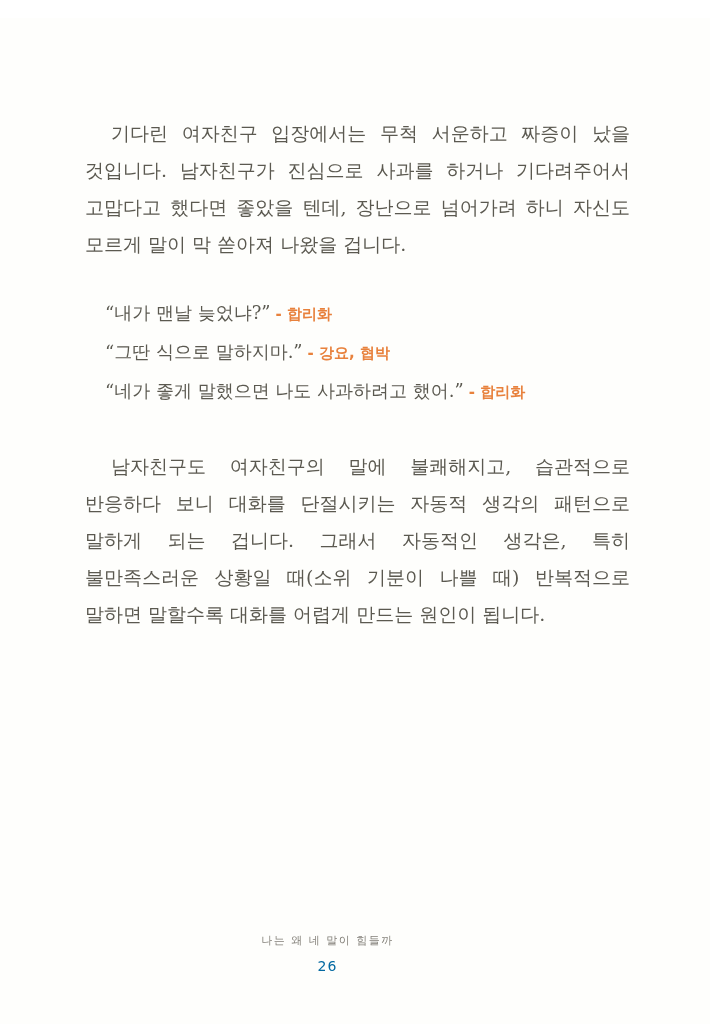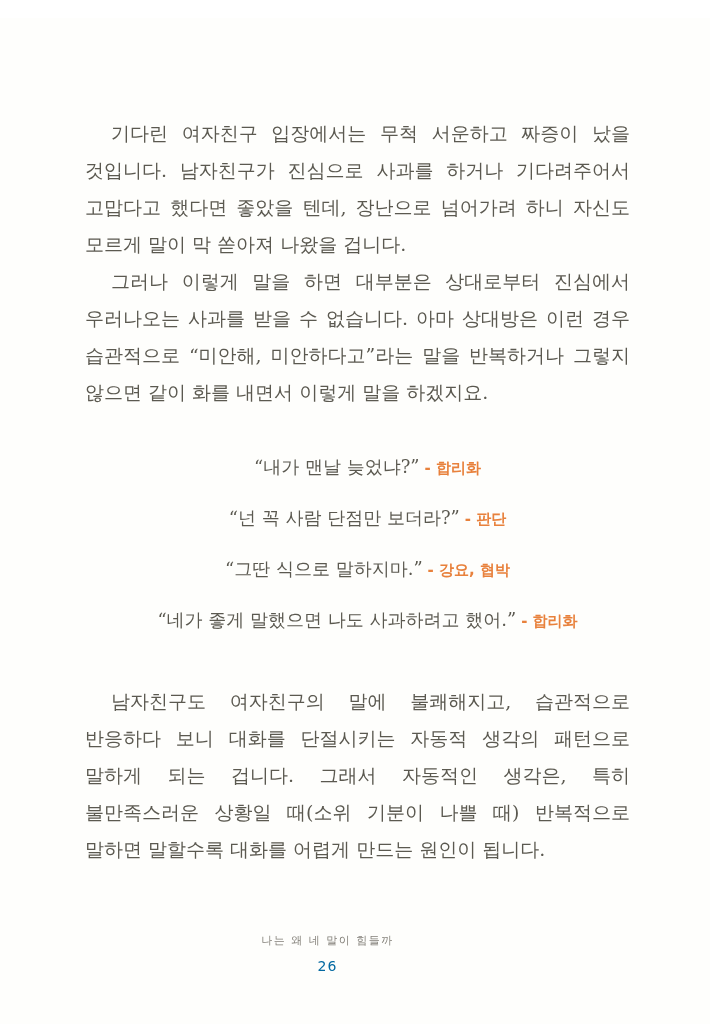--- a/index.html
+++ b/index.html
@@ -27,24 +27,23 @@
     text-align: justify;
     text-indent: 26px;
     word-break: keep-all;
     overflow-wrap: break-word;
   }
   .quote-block {
     margin: 31px 0 37px 20px;
   }
   .quote-line {
     font-size: 18px;
-    line-height: 50px;
+    line-height: 37px;
     color: #5b5950;
     white-space: nowrap;
-    text-align: center;
   }
   .quote-text {
     color: #5b5950;
   }
   .quote-label {
     font-family: "DejaVu Sans", "Liberation Sans", sans-serif;
     font-weight: bold;
     font-size: 15px;
     color: #e8813c;
     margin-left: 5px;
@@ -71,28 +70,24 @@
   }
 </style>
 </head>
 <body>
 
 <div class="page">
   <div class="content">
 
     <p class="para">기다린 여자친구 입장에서는 무척 서운하고 짜증이 났을 것입니다. 남자친구가 진심으로 사과를 하거나 기다려주어서 고맙다고 했다면 좋았을 텐데, 장난으로 넘어가려 하니 자신도 모르게 말이 막 쏟아져 나왔을 겁니다.</p>
 
-    <p class="para">그러나 이렇게 말을 하면 대부분은 상대로부터 진심에서 우러나오는 사과를 받을 수 없습니다. 아마 상대방은 이런 경우 습관적으로 “미안해, 미안하다고”라는 말을 반복하거나 그렇지 않으면 같이 화를 내면서 이렇게 말을 하겠지요.</p>
 
     <div class="quote-block">
       <div class="quote-line">
         <span class="quote-text">“내가 맨날 늦었냐?”</span><span class="quote-label">- 합리화</span>
-      </div>
-      <div class="quote-line">
-        <span class="quote-text">“넌 꼭 사람 단점만 보더라?”</span><span class="quote-label">- 판단</span>
       </div>
       <div class="quote-line">
         <span class="quote-text">“그딴 식으로 말하지마.”</span><span class="quote-label">- 강요, 협박</span>
       </div>
       <div class="quote-line">
         <span class="quote-text">“네가 좋게 말했으면 나도 사과하려고 했어.”</span><span class="quote-label">- 합리화</span>
       </div>
     </div>
 
     <p class="para">남자친구도 여자친구의 말에 불쾌해지고, 습관적으로 반응하다 보니 대화를 단절시키는 자동적 생각의 패턴으로 말하게 되는 겁니다. 그래서 자동적인 생각은, 특히 불만족스러운 상황일 때(소위 기분이 나쁠 때) 반복적으로 말하면 말할수록 대화를 어렵게 만드는 원인이 됩니다.</p>

